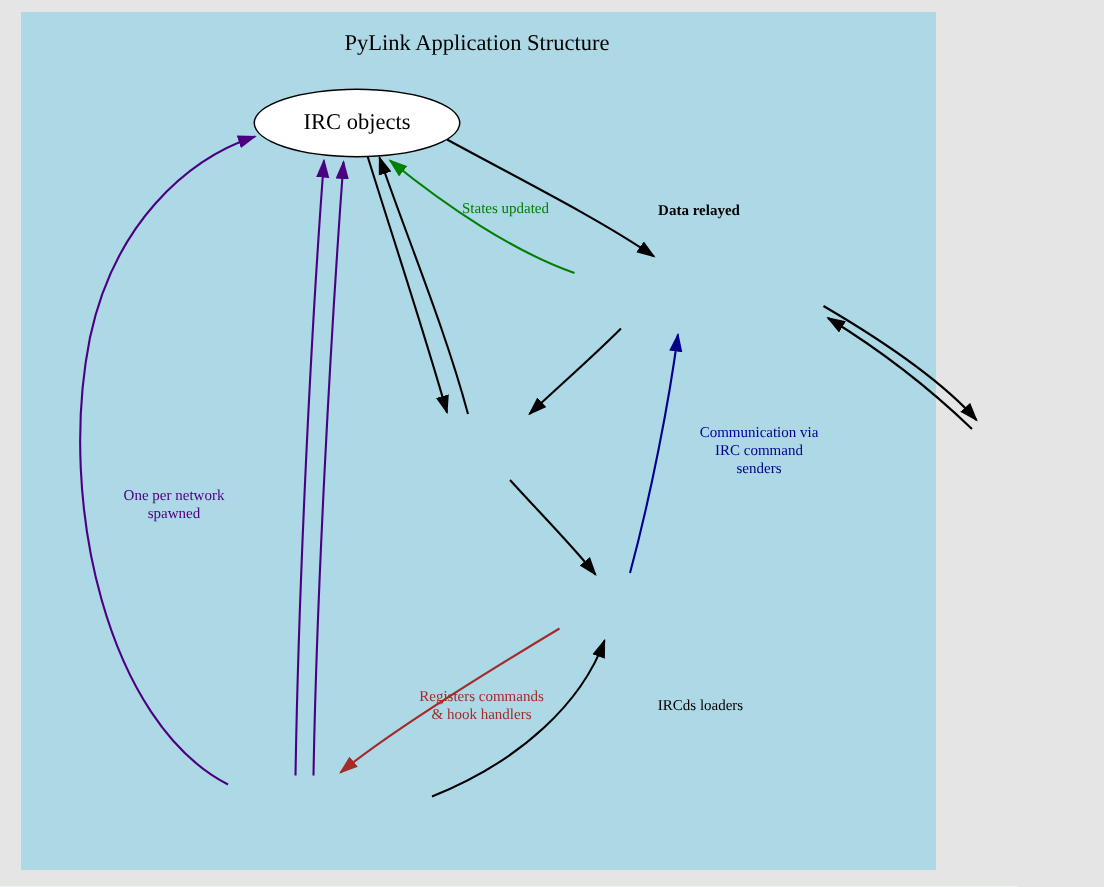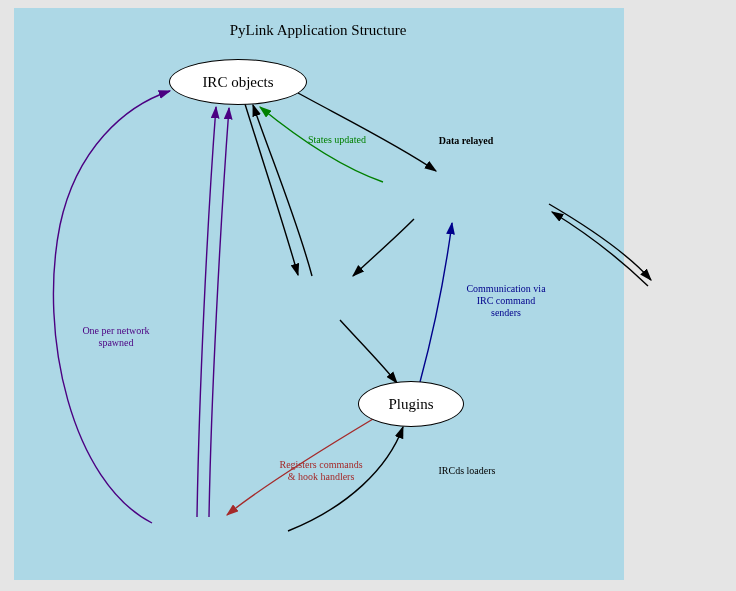--- a/index.html
+++ b/index.html
@@ -90,23 +90,20 @@
     <path d="M209,517 C211,400 220,230 229,108" class="edge e-purple" marker-end="url(#arr-purple)"></path>
     <path d="M549,204 C590,228 628,254 651,280" class="edge e-black" marker-end="url(#arr-black)"></path>
     <path d="M648,286 C622,261 588,234 552,212" class="edge e-black" marker-end="url(#arr-black)"></path>
   </svg>
 
   <div class="title" style="left:318px;top:30px">PyLink Application Structure</div>
 
   <div class="node" style="left:238px;top:82px;width:136px;height:44px">
     <span>IRC objects</span>
   </div>
-  <div class="node" style="left:411px;top:404px;width:104px;height:44px">
-    <span>Plugins</span>
-  </div>
 
   <div class="edge-label" style="left: 466px; top: 141px; color: rgb(0, 0, 0); font-weight: bold;">Data relayed</div>
   <div class="edge-label" style="left: 337px; top: 140px; color: rgb(0, 128, 0);">States updated</div>
   <div class="edge-label" style="left: 116px; top: 297px; color: rgb(75, 0, 130); margin-top: 40px;">One per network
 spawned</div>
   <div class="edge-label" style="left: 506px; top: 301px; color: rgb(0, 0, 139);">Communication via
 IRC command
 senders</div>
   <div class="edge-label" style="left: 321px; top: 471px; color: rgb(165, 42, 42);">Registers commands
 &amp; hook handlers</div>

